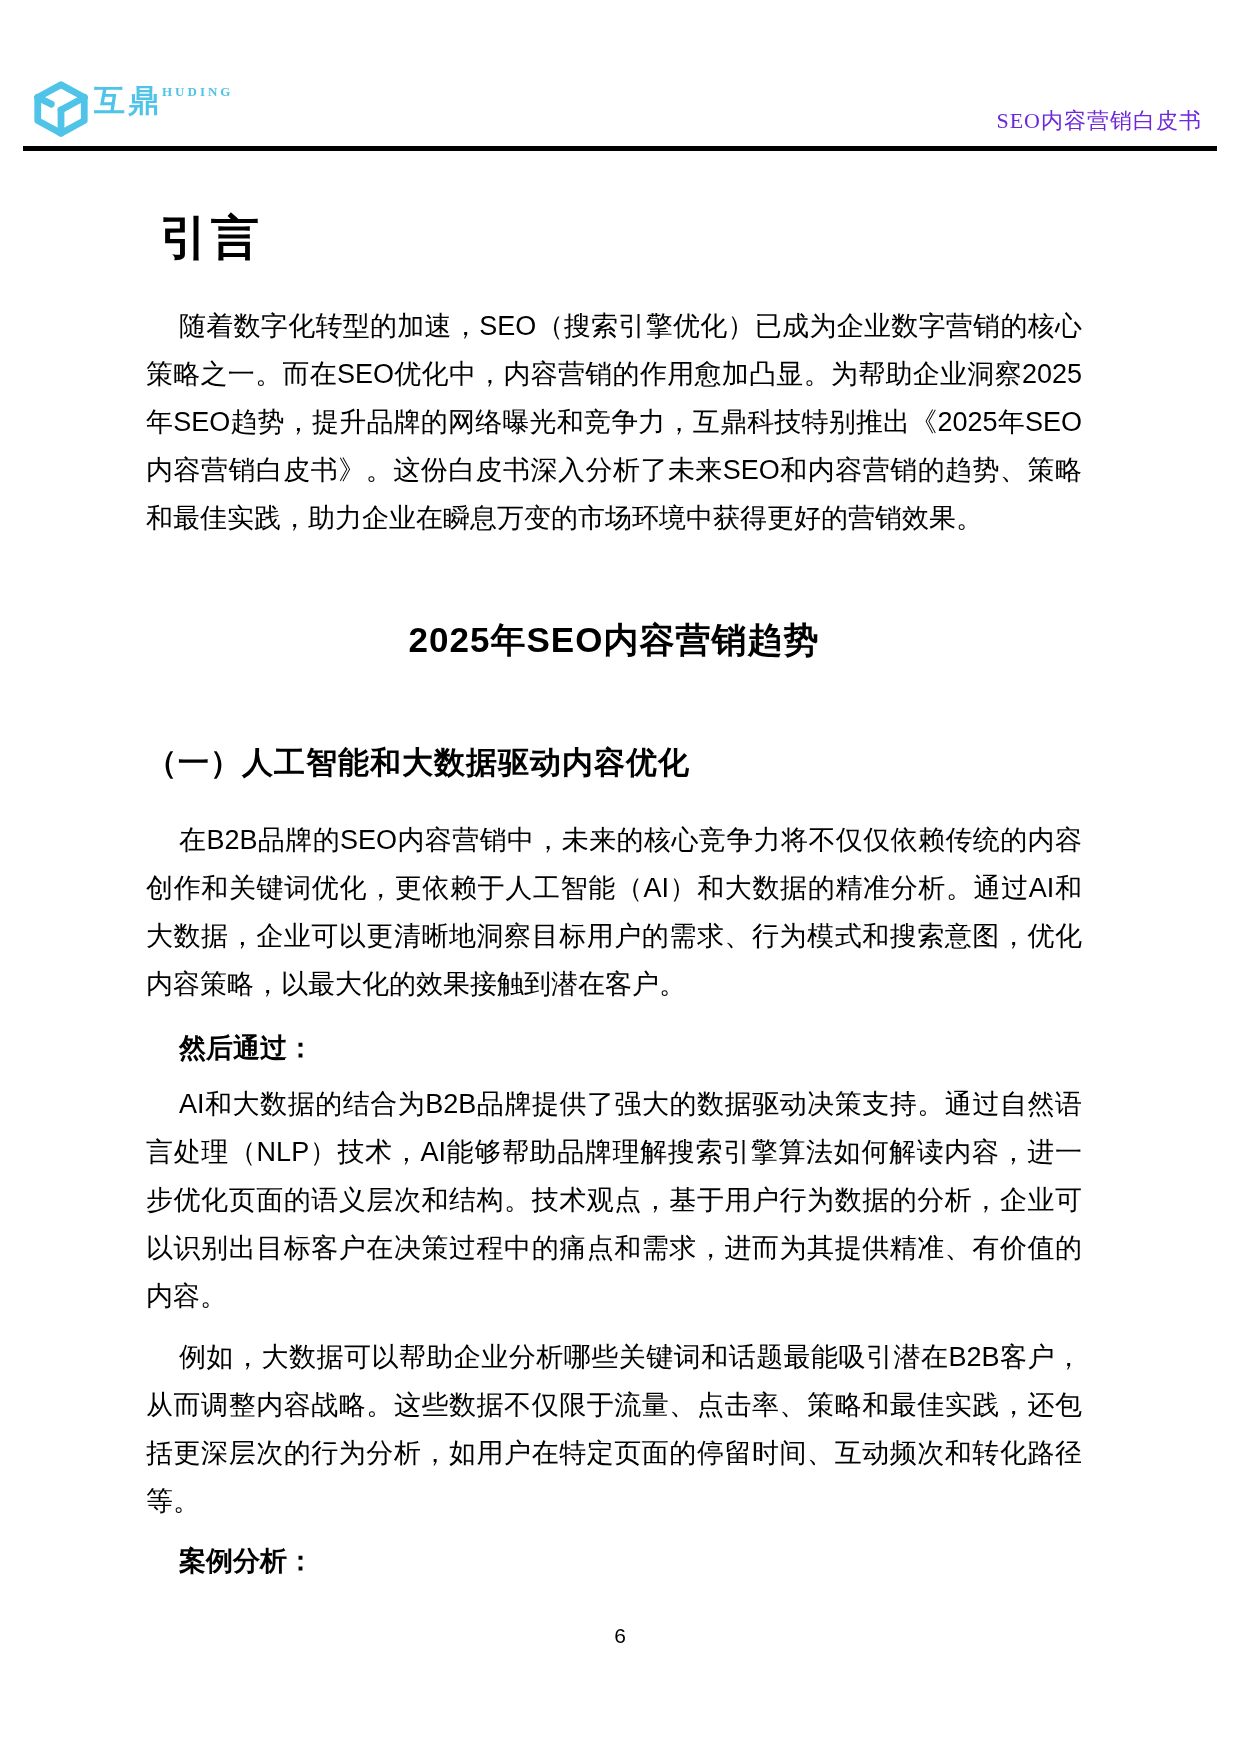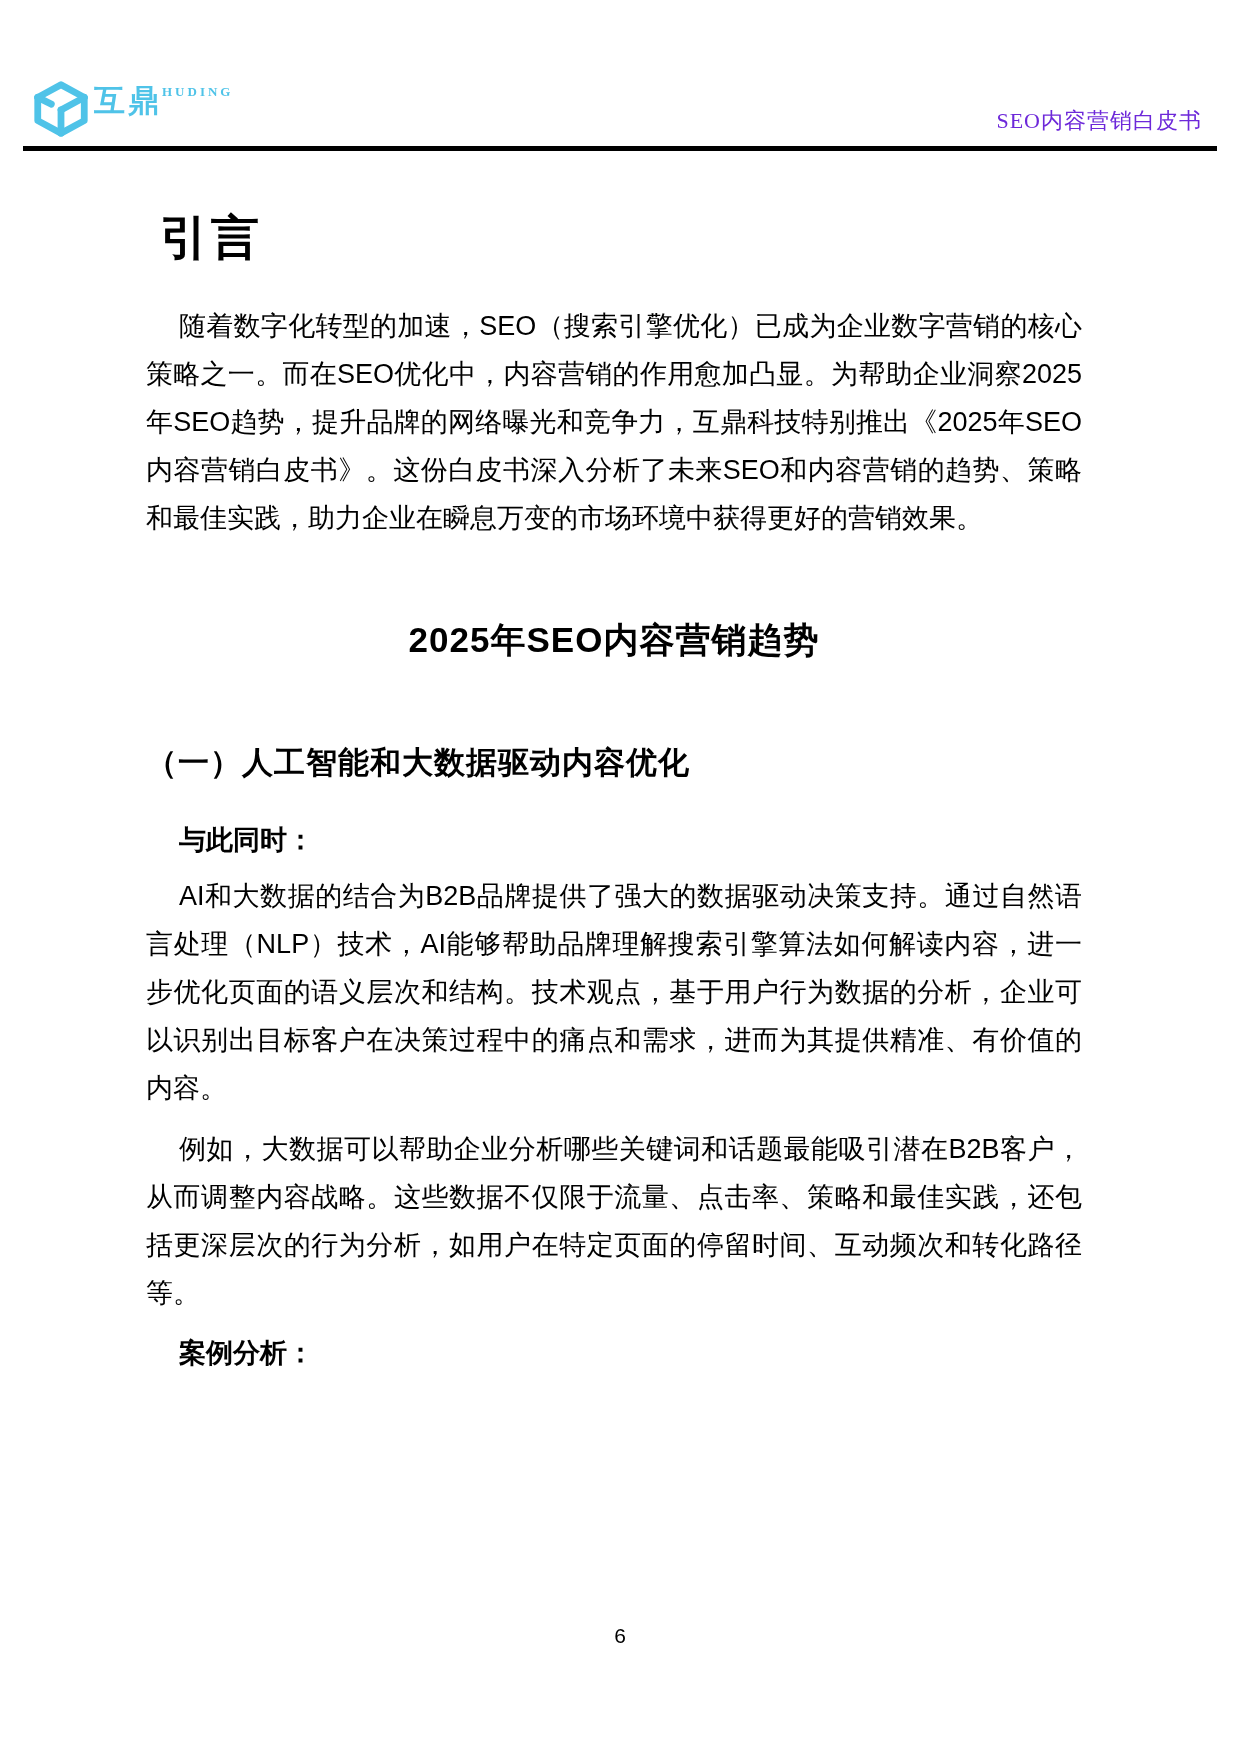--- a/index.html
+++ b/index.html
@@ -86,22 +86,23 @@
 
   <main>
     <h1 class="doc-title">引言</h1>
 
     <p class="body-p intro">随着数字化转型的加速，SEO（搜索引擎优化）已成为企业数字营销的核心策略之一。而在SEO优化中，内容营销的作用愈加凸显。为帮助企业洞察2025年SEO趋势，提升品牌的网络曝光和竞争力，互鼎科技特别推出《2025年SEO内容营销白皮书》。这份白皮书深入分析了未来SEO和内容营销的趋势、策略和最佳实践，助力企业在瞬息万变的市场环境中获得更好的营销效果。</p>
 
     <h2 class="section-title">2025年SEO内容营销趋势</h2>
 
     <h3 class="subsection-title">（一）人工智能和大数据驱动内容优化</h3>
 
+    <p class="body-p after-gap-sm">在B2B品牌的SEO内容营销中，未来的核心竞争力将不仅仅依赖传统的内容创作和关键词优化，更依赖于人工智能（AI）和大数据的精准分析。通过AI和大数据，企业可以更清晰地洞察目标用户的需求、行为模式和搜索意图，优化内容策略，以最大化的效果接触到潜在客户。</p>
 
-    <p class="label">与此同时：</p>
+    <p class="label">然后通过：</p>
 
     <p class="body-p tech-p1">AI和大数据的结合为B2B品牌提供了强大的数据驱动决策支持。通过自然语言处理（NLP）技术，AI能够帮助品牌理解搜索引擎算法如何解读内容，进一步优化页面的语义层次和结构。技术观点，基于用户行为数据的分析，企业可以识别出目标客户在决策过程中的痛点和需求，进而为其提供精准、有价值的内容。</p>
 
     <p class="body-p tech-p2">例如，大数据可以帮助企业分析哪些关键词和话题最能吸引潜在B2B客户，从而调整内容战略。这些数据不仅限于流量、点击率、策略和最佳实践，还包括更深层次的行为分析，如用户在特定页面的停留时间、互动频次和转化路径等。</p>
 
     <p class="label">案例分析：</p>
 
   </main>
 
   <div class="footer-pagenum">6</div>

